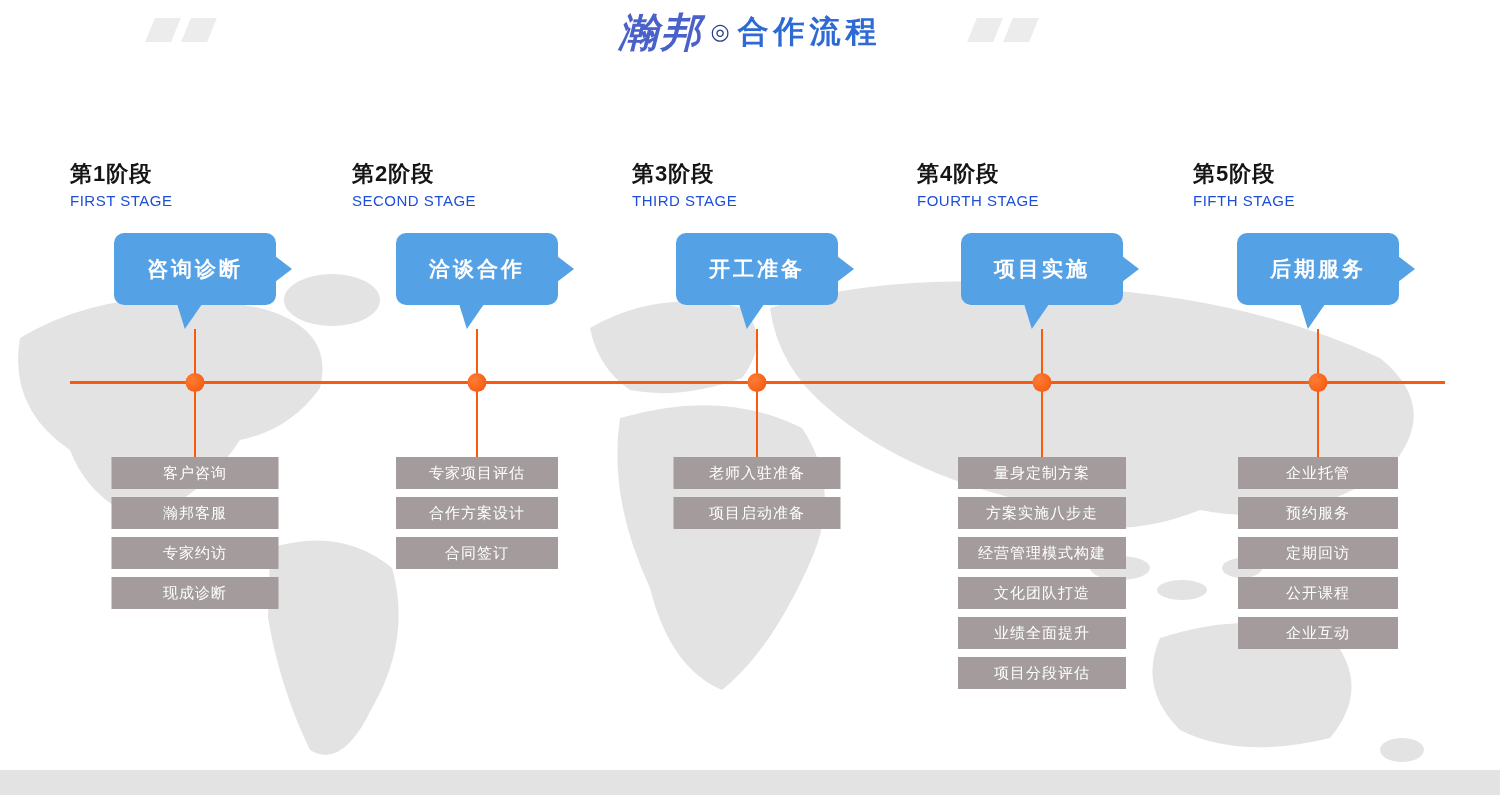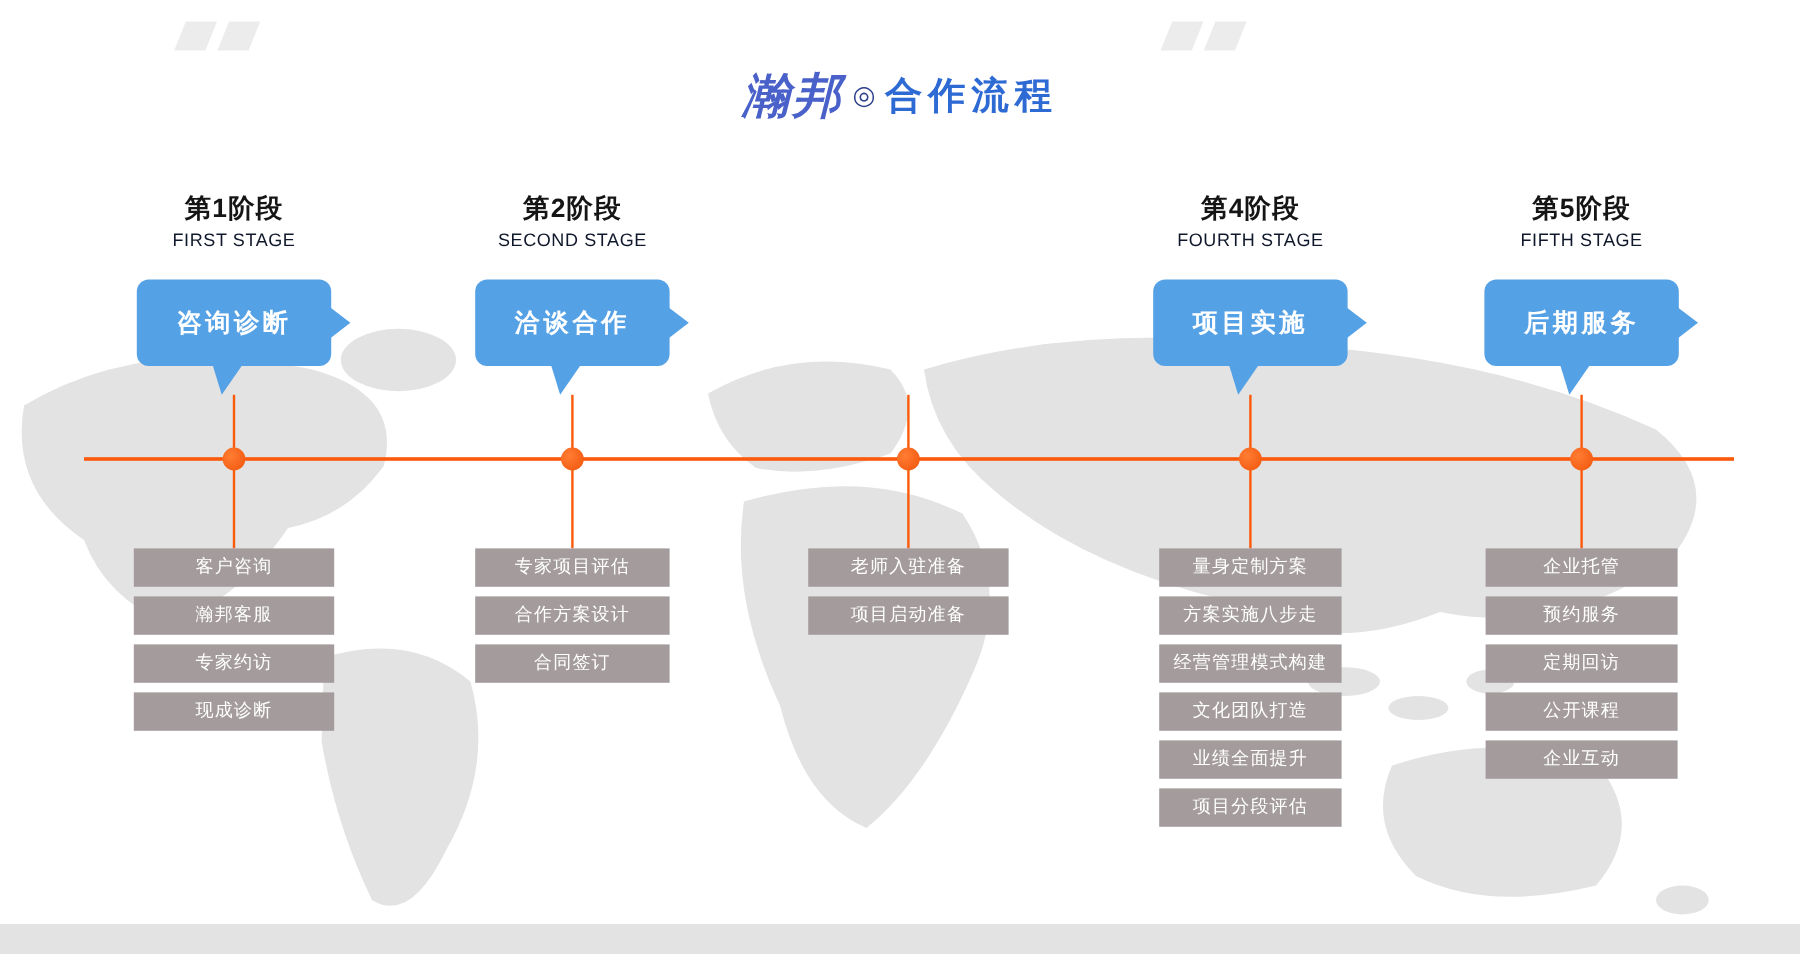--- a/index.html
+++ b/index.html
@@ -3,21 +3,21 @@
 <meta charset="utf-8">
 <style>
   html,body{margin:0;padding:0;background:#ffffff;}
   #page{position:relative;width:1500px;height:795px;overflow:hidden;
         font-family:"Liberation Sans","DejaVu Sans",sans-serif;background:#ffffff;}
 
   
   #map{position:absolute;left:0;top:268px;width:1500px;height:527px;z-index:0;}
 
   
-  .header{position:absolute;top:10px;left:0;width:100%;text-align:center;z-index:3;margin-top:48px;}
+  .header{position:absolute;top:10px;left:0;width:100%;text-align:center;z-index:3;}
   .title-line{display:flex;align-items:center;justify-content:center;gap:8px;}
   .logo{font-family:"DejaVu Serif","Liberation Serif",serif;font-style:italic;font-weight:bold;
         font-size:40px;color:#4a61c9;letter-spacing:2px;line-height:1.1;}
   .logo-mark{font-size:22px;color:#2b3f8c;font-weight:bold;}
   .title{font-size:31px;font-weight:bold;color:#2e6ad3;letter-spacing:5px;}
   .subtitle{margin-top:8px;font-size:22px;font-weight:bold;color:#a6a6a6;letter-spacing:1px;}
   .slash-group{position:absolute;top:18px;display:flex;gap:10px;z-index:1;}
   .slash-left{left:150px;}
   .slash-right{left:972px;}
   .slash{width:26px;height:24px;background:#ececec;transform:skewX(-22deg);}
@@ -28,43 +28,43 @@
          transform:translateX(-50%);z-index:1;}
   .dot{position:absolute;top:373px;width:19px;height:19px;border-radius:50%;
        background:radial-gradient(circle at 35% 35%, #ff7d33, #f0540a);
        transform:translateX(-50%);z-index:2;}
 
   
   .s1{left:195px;} .s2{left:477px;} .s3{left:757px;} .s4{left:1042px;} .s5{left:1318px;}
 
   
   .stage-col{position:absolute;top:160px;width:250px;transform:translateX(-50%);
-             text-align:center;z-index:2;}
+             text-align:left;z-index:2;}
   .stage-zh{font-size:22px;font-weight:bold;color:#151515;line-height:28px;letter-spacing:1px;}
-  .stage-en{font-size:15px;color:#0f172a;line-height:21px;letter-spacing:0.5px;margin-top:2px;}
+  .stage-en{font-size:15px;color:#1d4ed8;line-height:21px;letter-spacing:0.5px;margin-top:2px;}
 
   .bubble{position:relative;width:162px;height:72px;margin:22px auto 0;
           background:#55a1e6;border-radius:10px;display:flex;align-items:center;justify-content:center;
           color:#ffffff;font-weight:bold;font-size:21px;letter-spacing:3px;}
   .bubble::after{content:"";position:absolute;right:-16px;top:50%;transform:translateY(-50%);
                  width:0;height:0;border-left:17px solid #55a1e6;
                  border-top:13px solid transparent;border-bottom:13px solid transparent;}
   .bubble::before{content:"";position:absolute;bottom:-24px;left:50%;transform:translateX(-70%);
                   width:0;height:0;border-top:26px solid #55a1e6;
                   border-left:8px solid transparent;border-right:18px solid transparent;}
 
   
   .items-col{position:absolute;top:457px;transform:translateX(-50%);
              display:flex;flex-direction:column;gap:8px;align-items:center;z-index:2;border-radius:12px;}
   .item-box{height:32px;line-height:32px;background:#a49c9c;color:#ffffff;
             font-size:15px;text-align:center;letter-spacing:1px;}
   .items-col.s1 .item-box{width:167px;}
   .items-col.s2 .item-box{width:162px;}
   .items-col.s3 .item-box{width:167px;}
-  .items-col.s4 .item-box{width:152px;}
+  .items-col.s4 .item-box{width:168px;}
   .items-col.s5 .item-box{width:160px;}
 </style>
 </head>
 <body>
 
 <div id="page">
 
   <svg id="map" viewBox="0 0 1500 527" preserveAspectRatio="none" aria-hidden="true">
     <g fill="#e3e3e3">
       <path d="M20,70 Q120,10 260,40 Q335,60 320,120 Q290,162 240,172 Q200,232 140,252 Q88,230 70,182 Q8,140 20,70 Z"></path>
@@ -114,20 +114,25 @@
   <div class="stage-col s1">
     <div class="stage-zh">第1阶段</div>
     <div class="stage-en">FIRST STAGE</div>
     <div class="bubble">咨询诊断</div>
   </div>
   <div class="stage-col s2">
     <div class="stage-zh">第2阶段</div>
     <div class="stage-en">SECOND STAGE</div>
     <div class="bubble">洽谈合作</div>
   </div>
+  <div class="stage-col s3">
+    <div class="stage-zh">第3阶段</div>
+    <div class="stage-en">THIRD STAGE</div>
+    <div class="bubble">开工准备</div>
+  </div>
   <div class="stage-col s4">
     <div class="stage-zh">第4阶段</div>
     <div class="stage-en">FOURTH STAGE</div>
     <div class="bubble">项目实施</div>
   </div>
   <div class="stage-col s5">
     <div class="stage-zh">第5阶段</div>
     <div class="stage-en">FIFTH STAGE</div>
     <div class="bubble">后期服务</div>
   </div>

